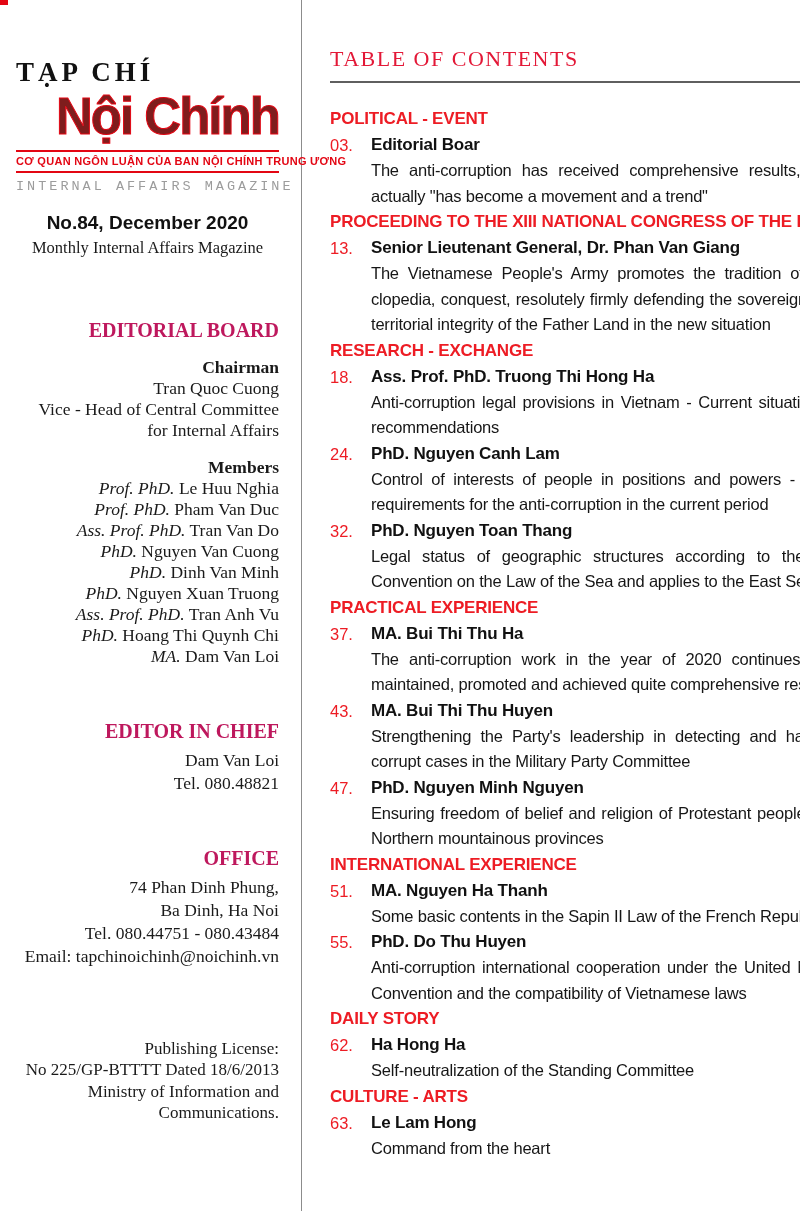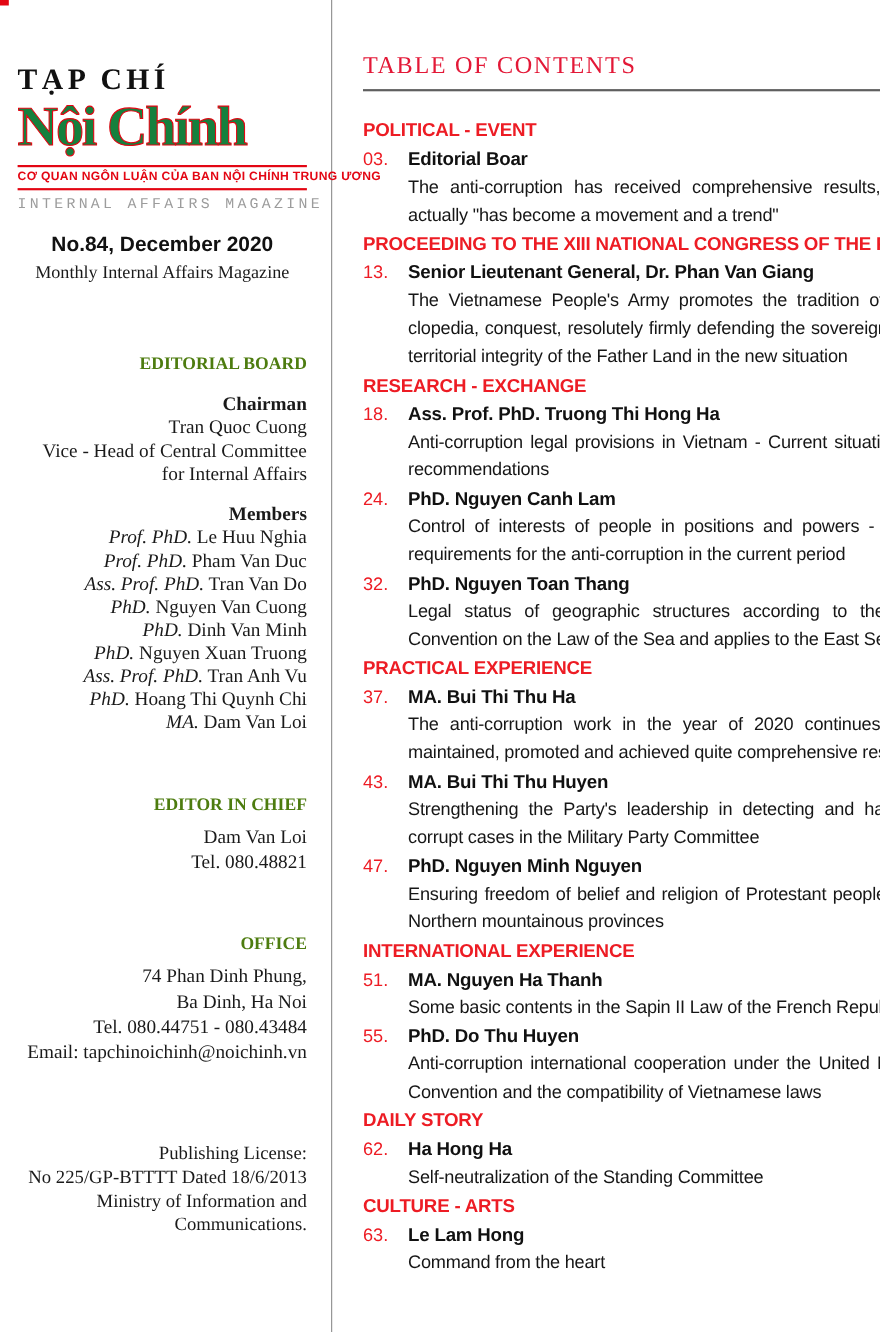--- a/index.html
+++ b/index.html
@@ -32,29 +32,30 @@
   .masthead { text-align:left; }
   .tapchi {
     font-family:"Liberation Serif", serif;
     font-weight:bold;
     font-size:27px;
     letter-spacing:4px;
     color:#111;
     line-height:1.1;
   }
   .logo-title {
-    font-family:Liberation Serif, serif;
+    font-family:Liberation Sans, sans-serif;
     font-weight:bold;
     font-size:51px;
     line-height:1.04;
-    color:#15803d;
+    color:#7f1d1d;
     letter-spacing:-2px;
     -webkit-text-stroke:1px #e30613;
     margin-top:2px;
     white-space:nowrap;
+    margin-left:40px;
   }
   .tagline-box {
     border-top:2px solid #e30613;
     border-bottom:2px solid #e30613;
     margin-top:7px;
     padding:3px 0 4px 0;
     text-align:center;
   }
   .tagline {
     font-family:"Liberation Sans", sans-serif;
@@ -76,22 +77,22 @@
   .issue { margin-top:18px;text-align:center; }
   .issue-no {
     font-family:"Liberation Sans", sans-serif;
     font-weight:bold;
     font-size:19px;
     color:#111;
   }
   .issue-sub { font-size:16.5px; margin-top:4px; }
 
   .red-heading {
-    color:#4d7c0f;
-    font-size:16px;
+    color:#be185d;
+    font-size:20px;
     font-weight:bold;
     margin:0;
     font-family:"Liberation Serif", serif;
   }
   .board { margin-top:62px; font-size:17.5px; line-height:21px; }
   .role-label { font-weight:bold; margin-top:16px; }
   .member-title { font-style:italic; }
   .eic { margin-top:53px; font-size:17.5px; line-height:23px; }
   .eic .red-heading, .office .red-heading { margin-bottom:6px; }
   .office { margin-top:52px; font-size:17.5px; line-height:23px; }

